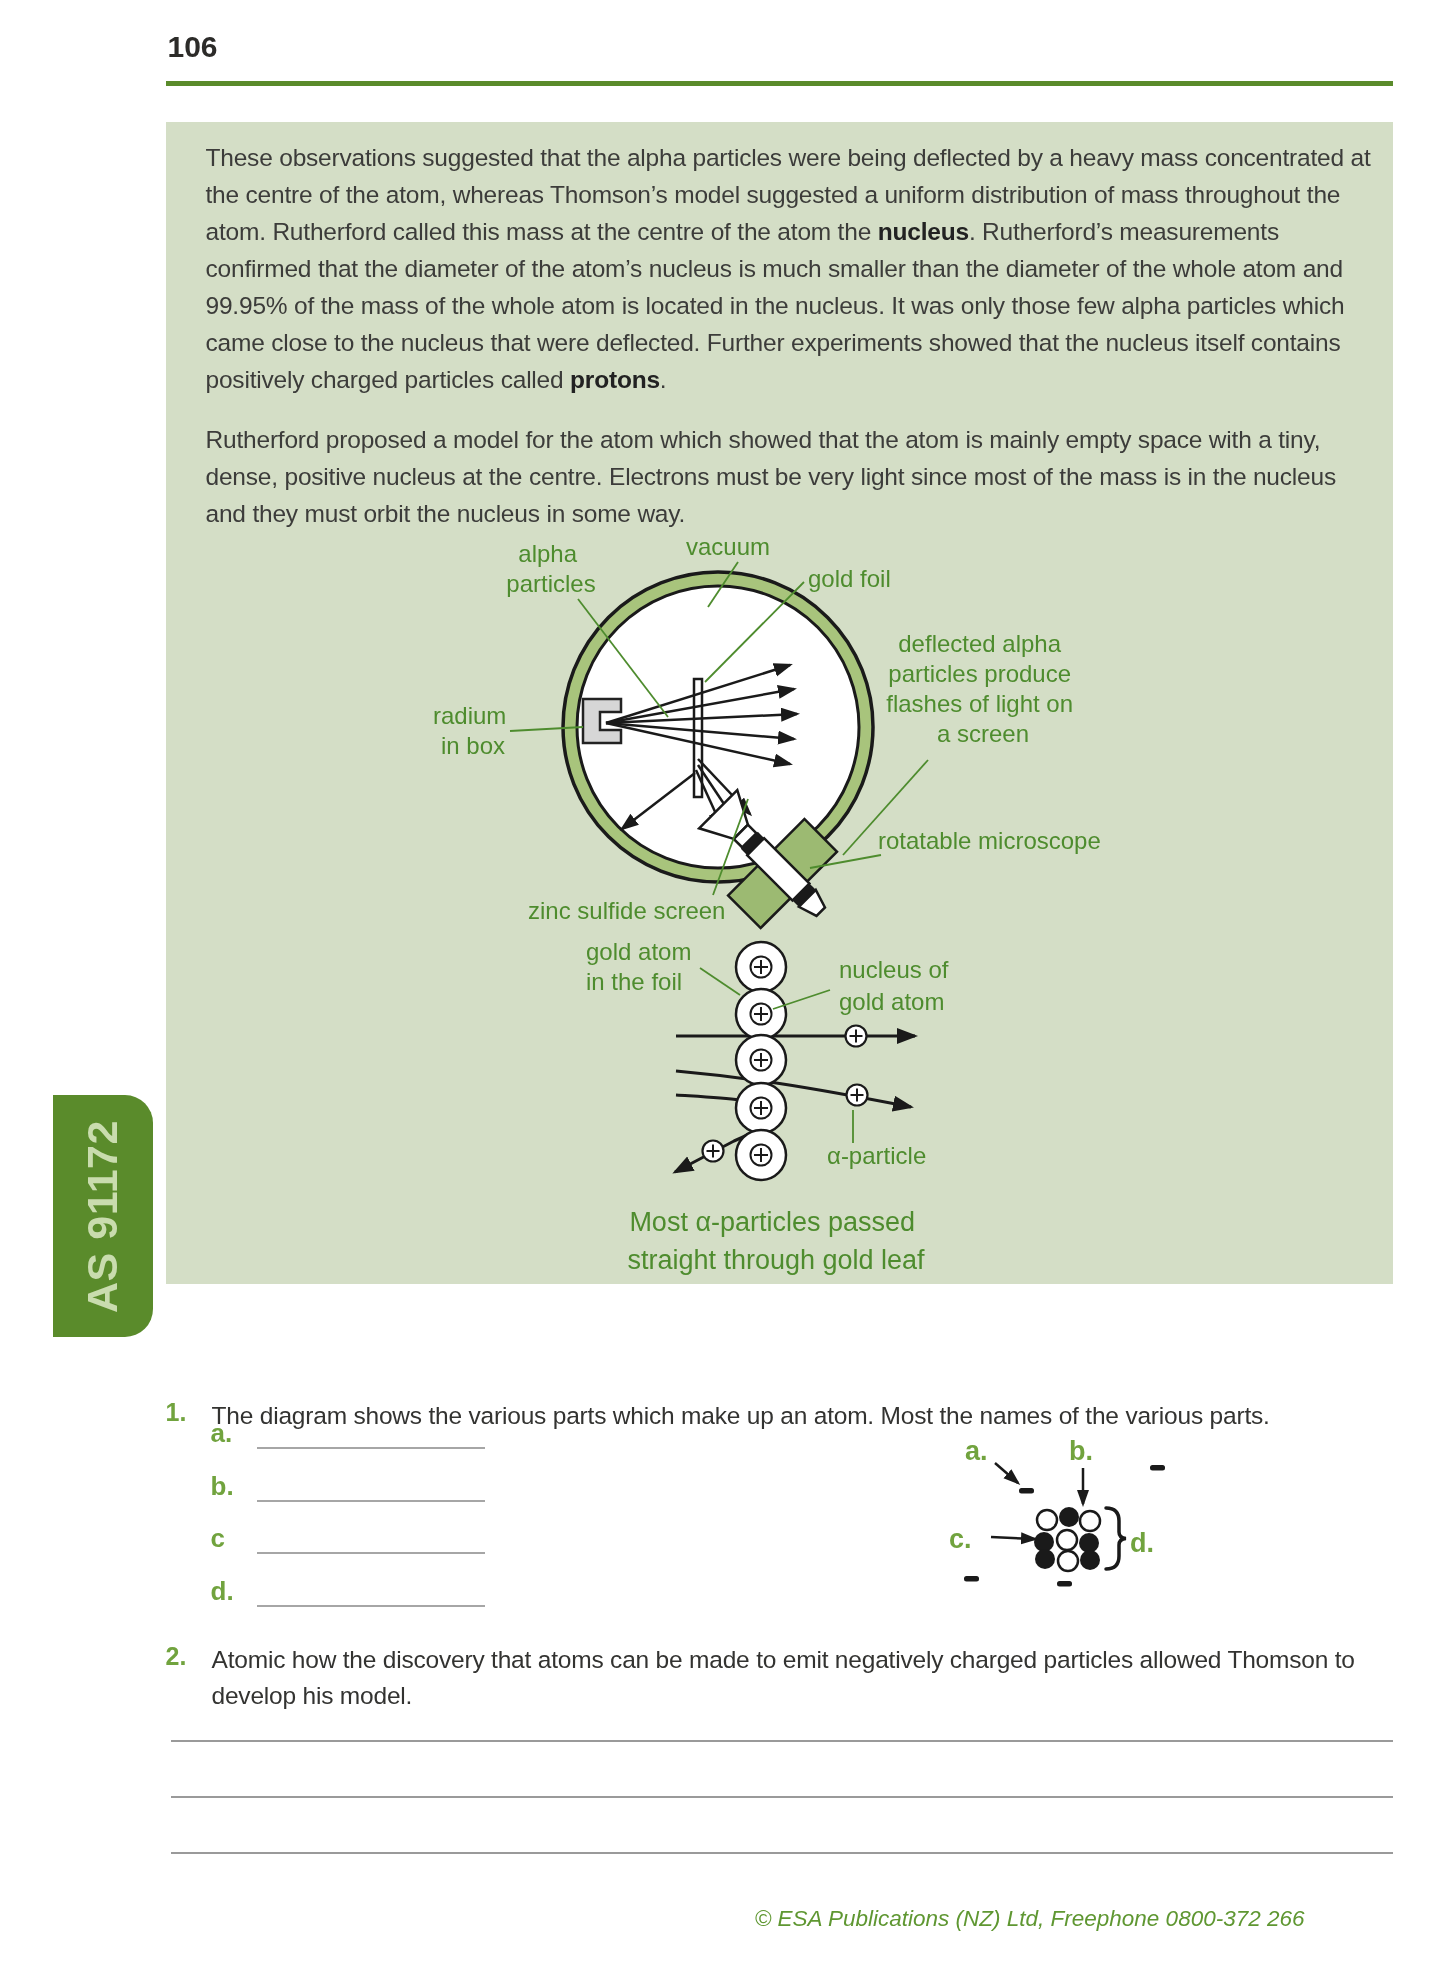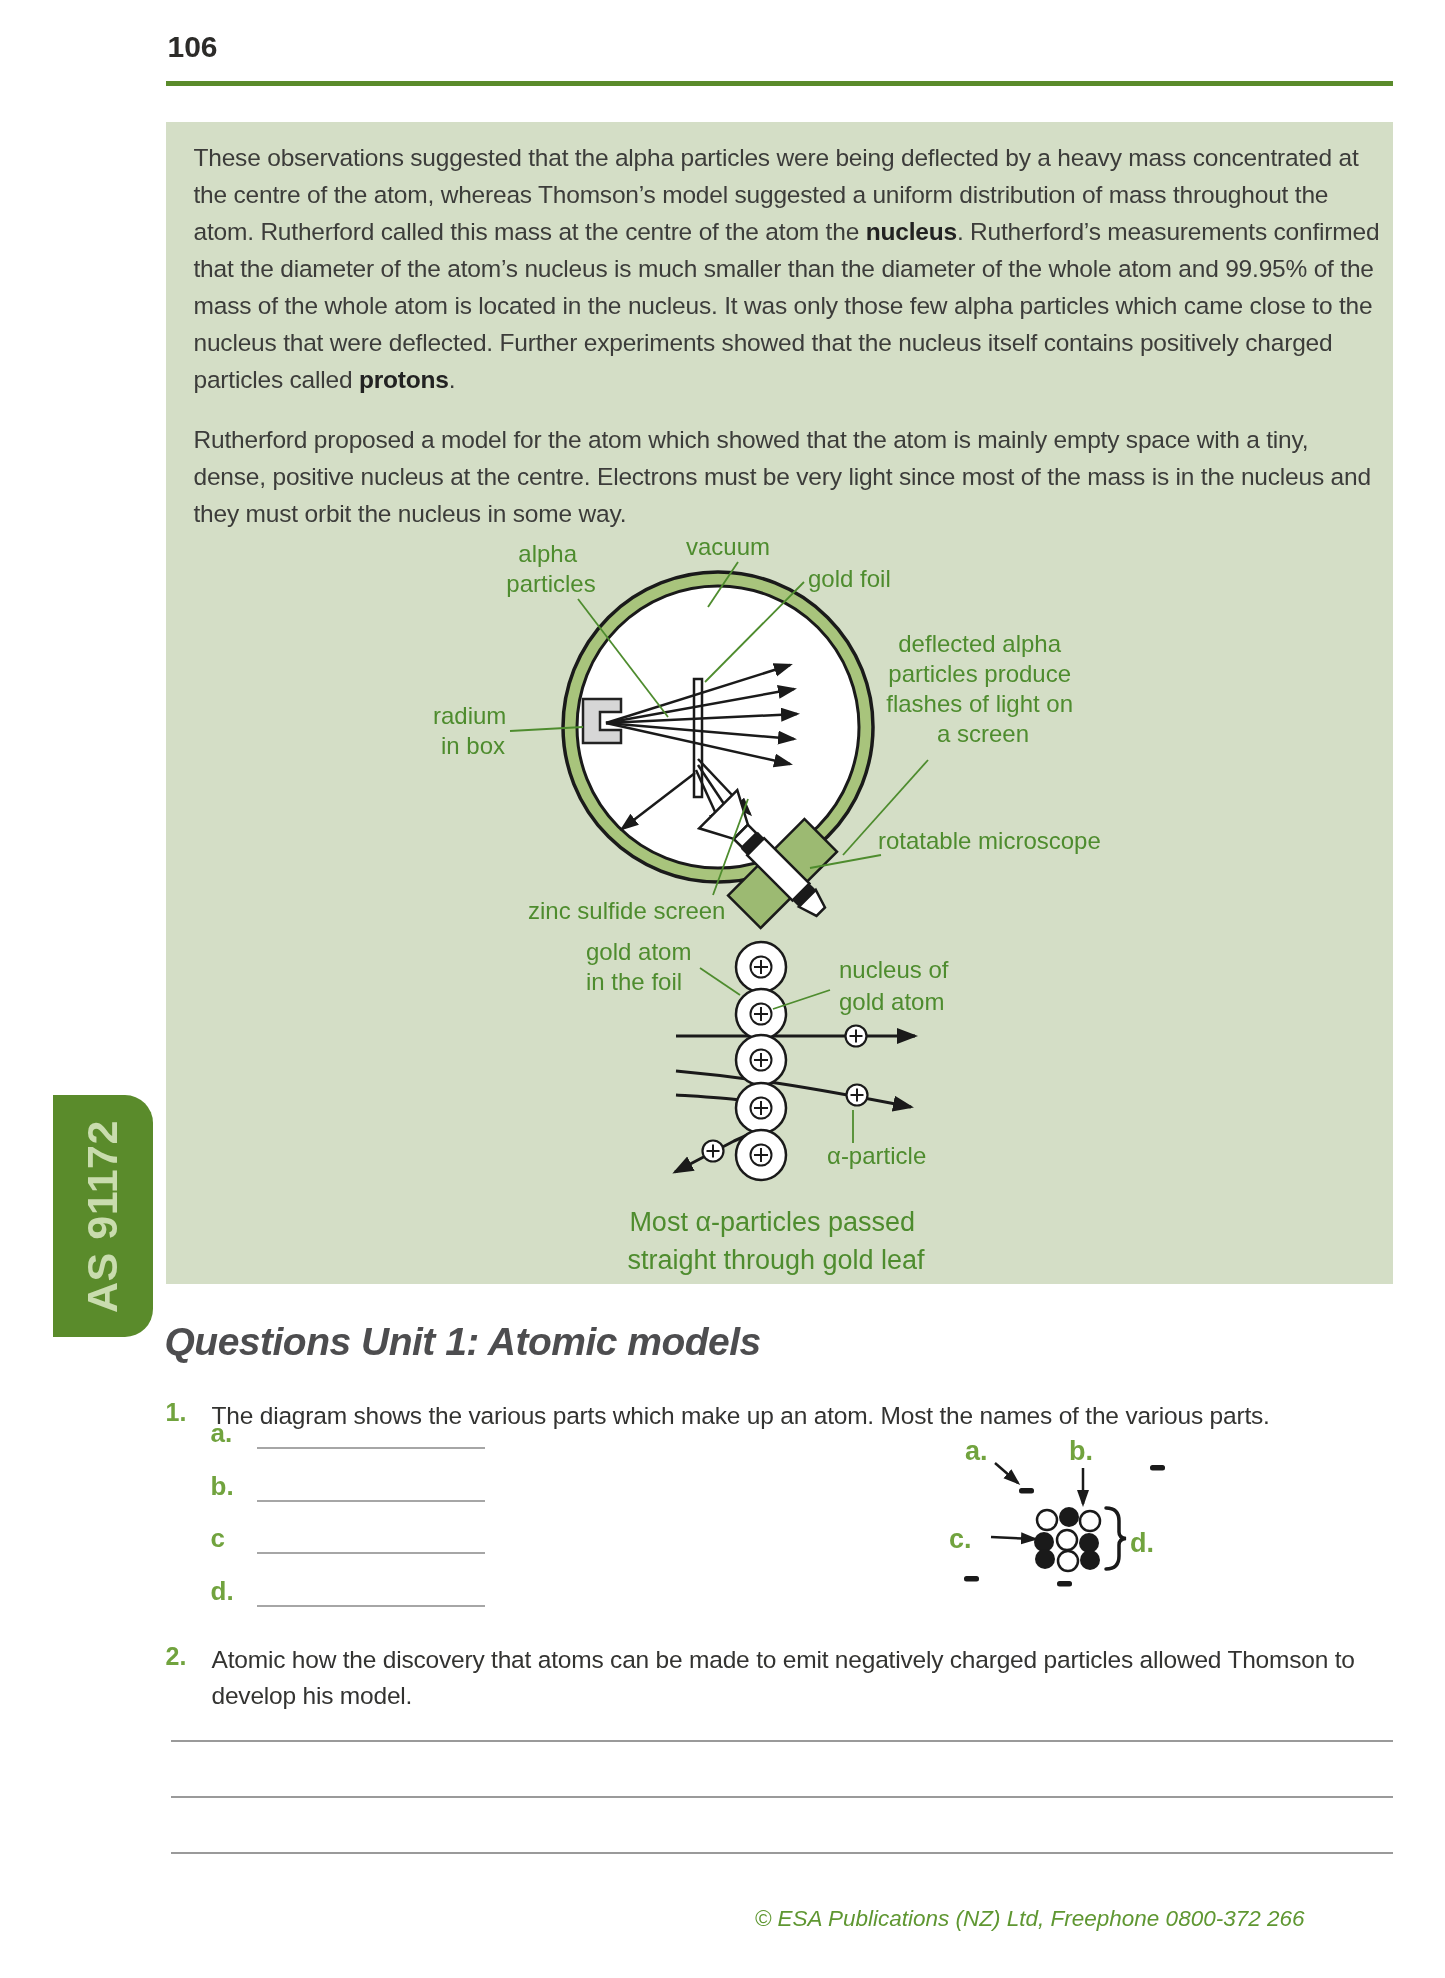--- a/index.html
+++ b/index.html
@@ -12,21 +12,21 @@
 
   
   .page-header { position:absolute; left:115px; top:30px; display:flex; align-items:baseline; color:#2c2b29; }
   .page-number { font-size:30px; font-weight:bold; }
   .page-title  { font-size:30px; font-weight:bold; margin-left:64px; letter-spacing:-0.5px; }
   .header-rule { position:absolute; left:113px; top:81px; width:1244px; height:5px; background:#5a8b2b; }
 
   
   .info-box {
     position:absolute; left:113px; top:122px; width:1244px; height:1162px;
-    background:#d4dec6; padding:17px 28px 0 28px;
+    background:#d4dec6; padding:17px 28px 0 40px;
   }
   .info-box p { font-size:24.5px; line-height:37px; color:#3c3c3a; margin-bottom:23px; letter-spacing:-0.2px; }
   .info-box b { color:#222; }
 
   .fig { position:absolute; }
   #diagram1 { left:172px; top:405px; }
   #diagram2 { left:367px; top:816px; }
 
   svg text { font-family:"Liberation Sans", sans-serif; }
   .lbl  { fill:#4e8c2e; font-size:24px; }
@@ -220,21 +220,20 @@
         <tspan x="243" y="293">Most α-particles passed</tspan>
         <tspan x="243" y="331">straight through gold leaf</tspan>
       </text>
     </svg>
   </div>
 
   <div class="as-tab">
     <span>AS 91172</span>
   </div>
 
-  <div class="q-heading">Questions Unit 1: Atomic models</div>
 
   <div id="q1" class="question">
     <span class="q-num">1.</span>
     <span class="q-text">The diagram shows the various parts which make up an atom. Most the names of the various parts.</span>
   </div>
 
   <div id="part-a" class="part-row">
     <span class="part-label">a.</span>
     <span class="part-line"></span>
   </div>

